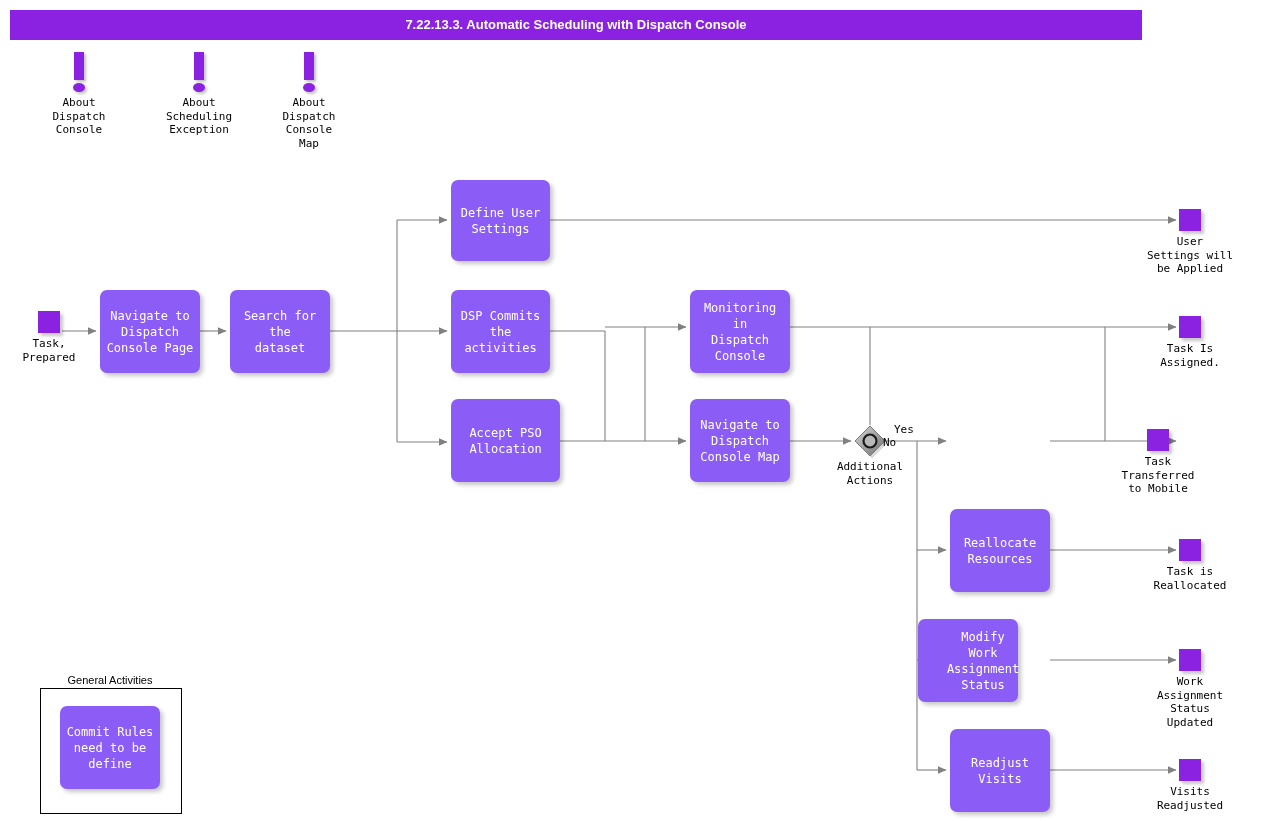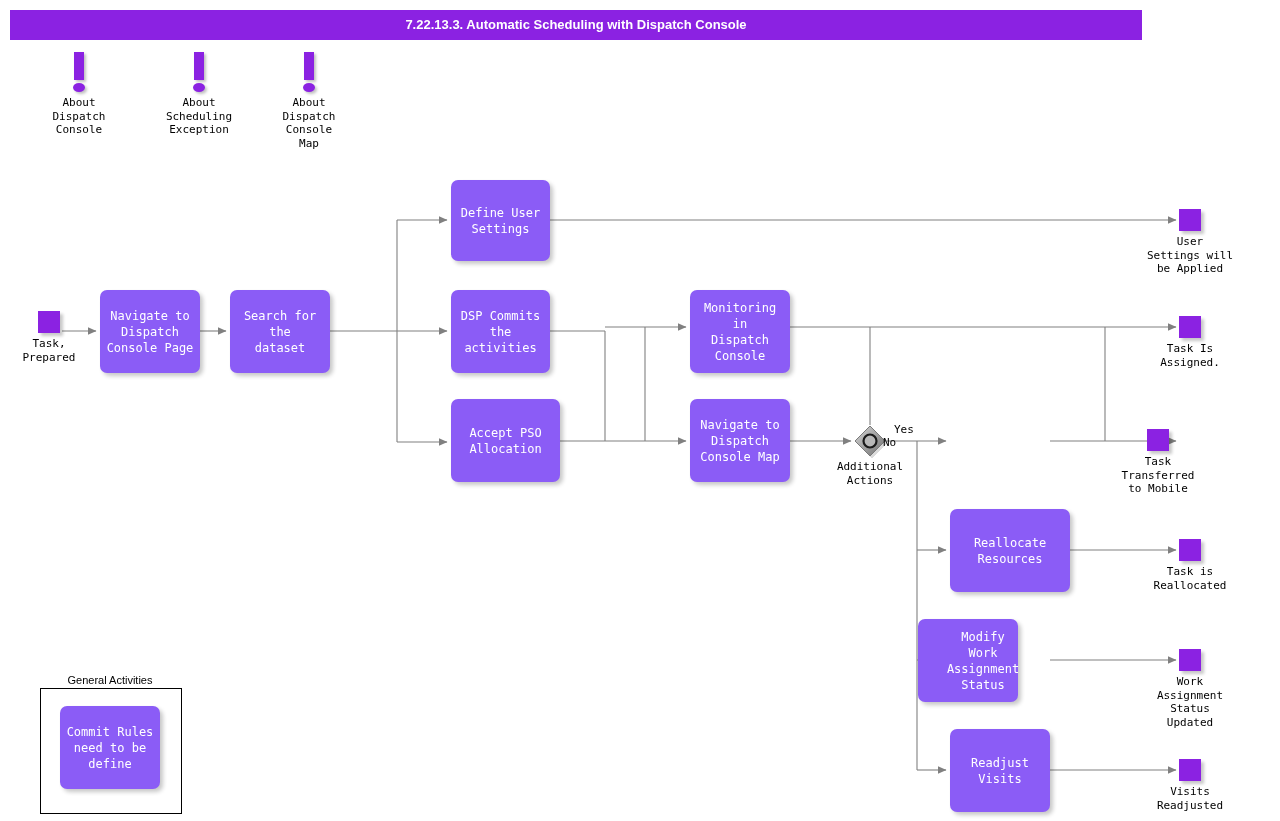--- a/index.html
+++ b/index.html
@@ -227,21 +227,21 @@
 Console</span>
   </div>
 
   <div class="act" style="left:690px;top:399px;width:100px;height:83px;">
     <span style="white-space:pre-line;">Navigate to
 Dispatch
 Console Map</span>
   </div>
 
 
-  <div class="act" style="left:950px;top:509px;width:120px;height:83px;">
+  <div class="act" style="left:950px;top:509px;width:100px;height:83px;">
     <span style="white-space:pre-line;">Reallocate
 Resources</span>
   </div>
 
   <div class="act" style="left:918px;top:619px;width:100px;height:83px;padding-left:36px;">
     <span style="white-space:pre-line;">Modify Work
 Assignment
 Status</span>
   </div>
 

